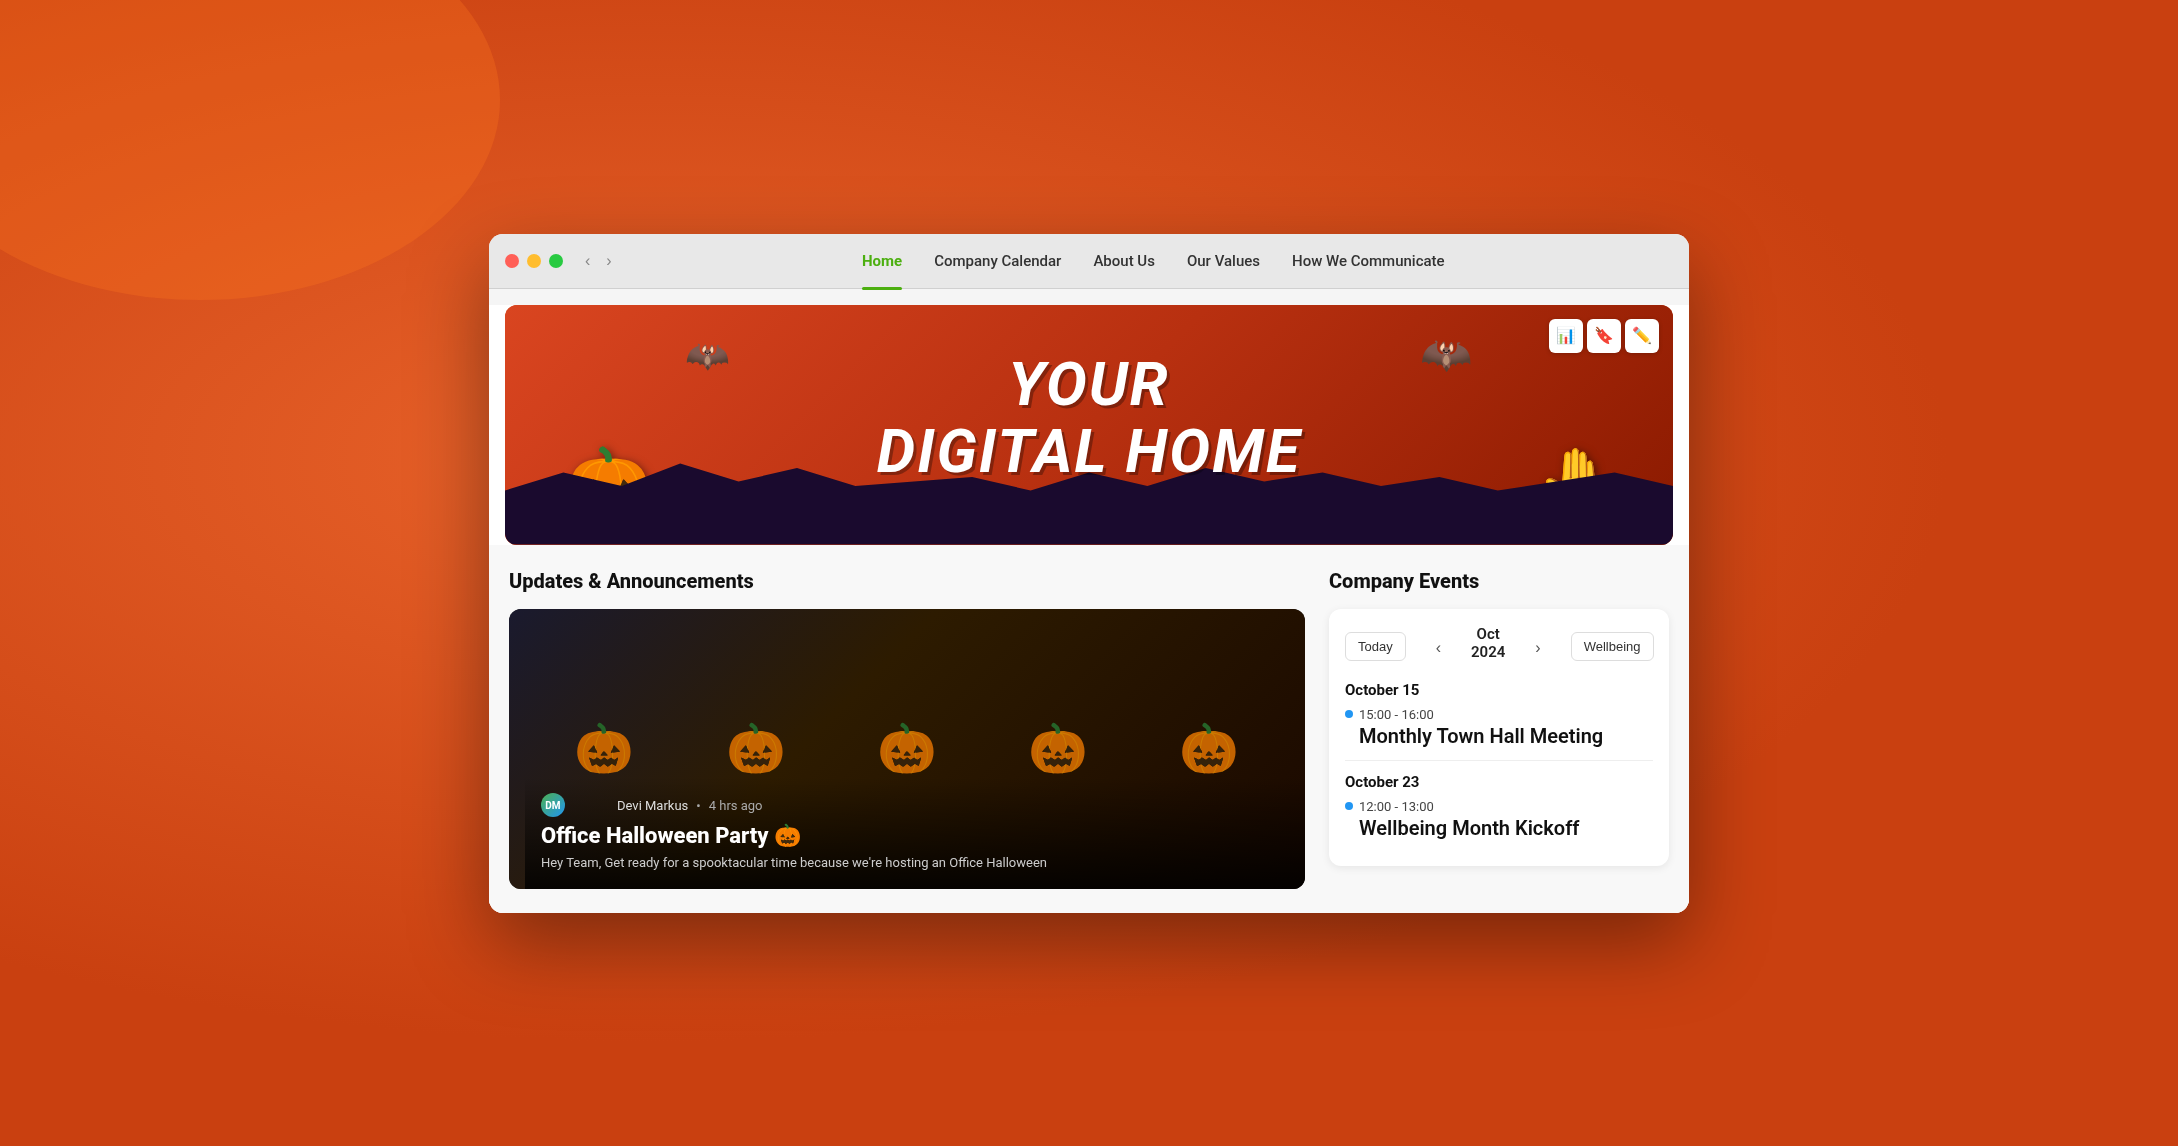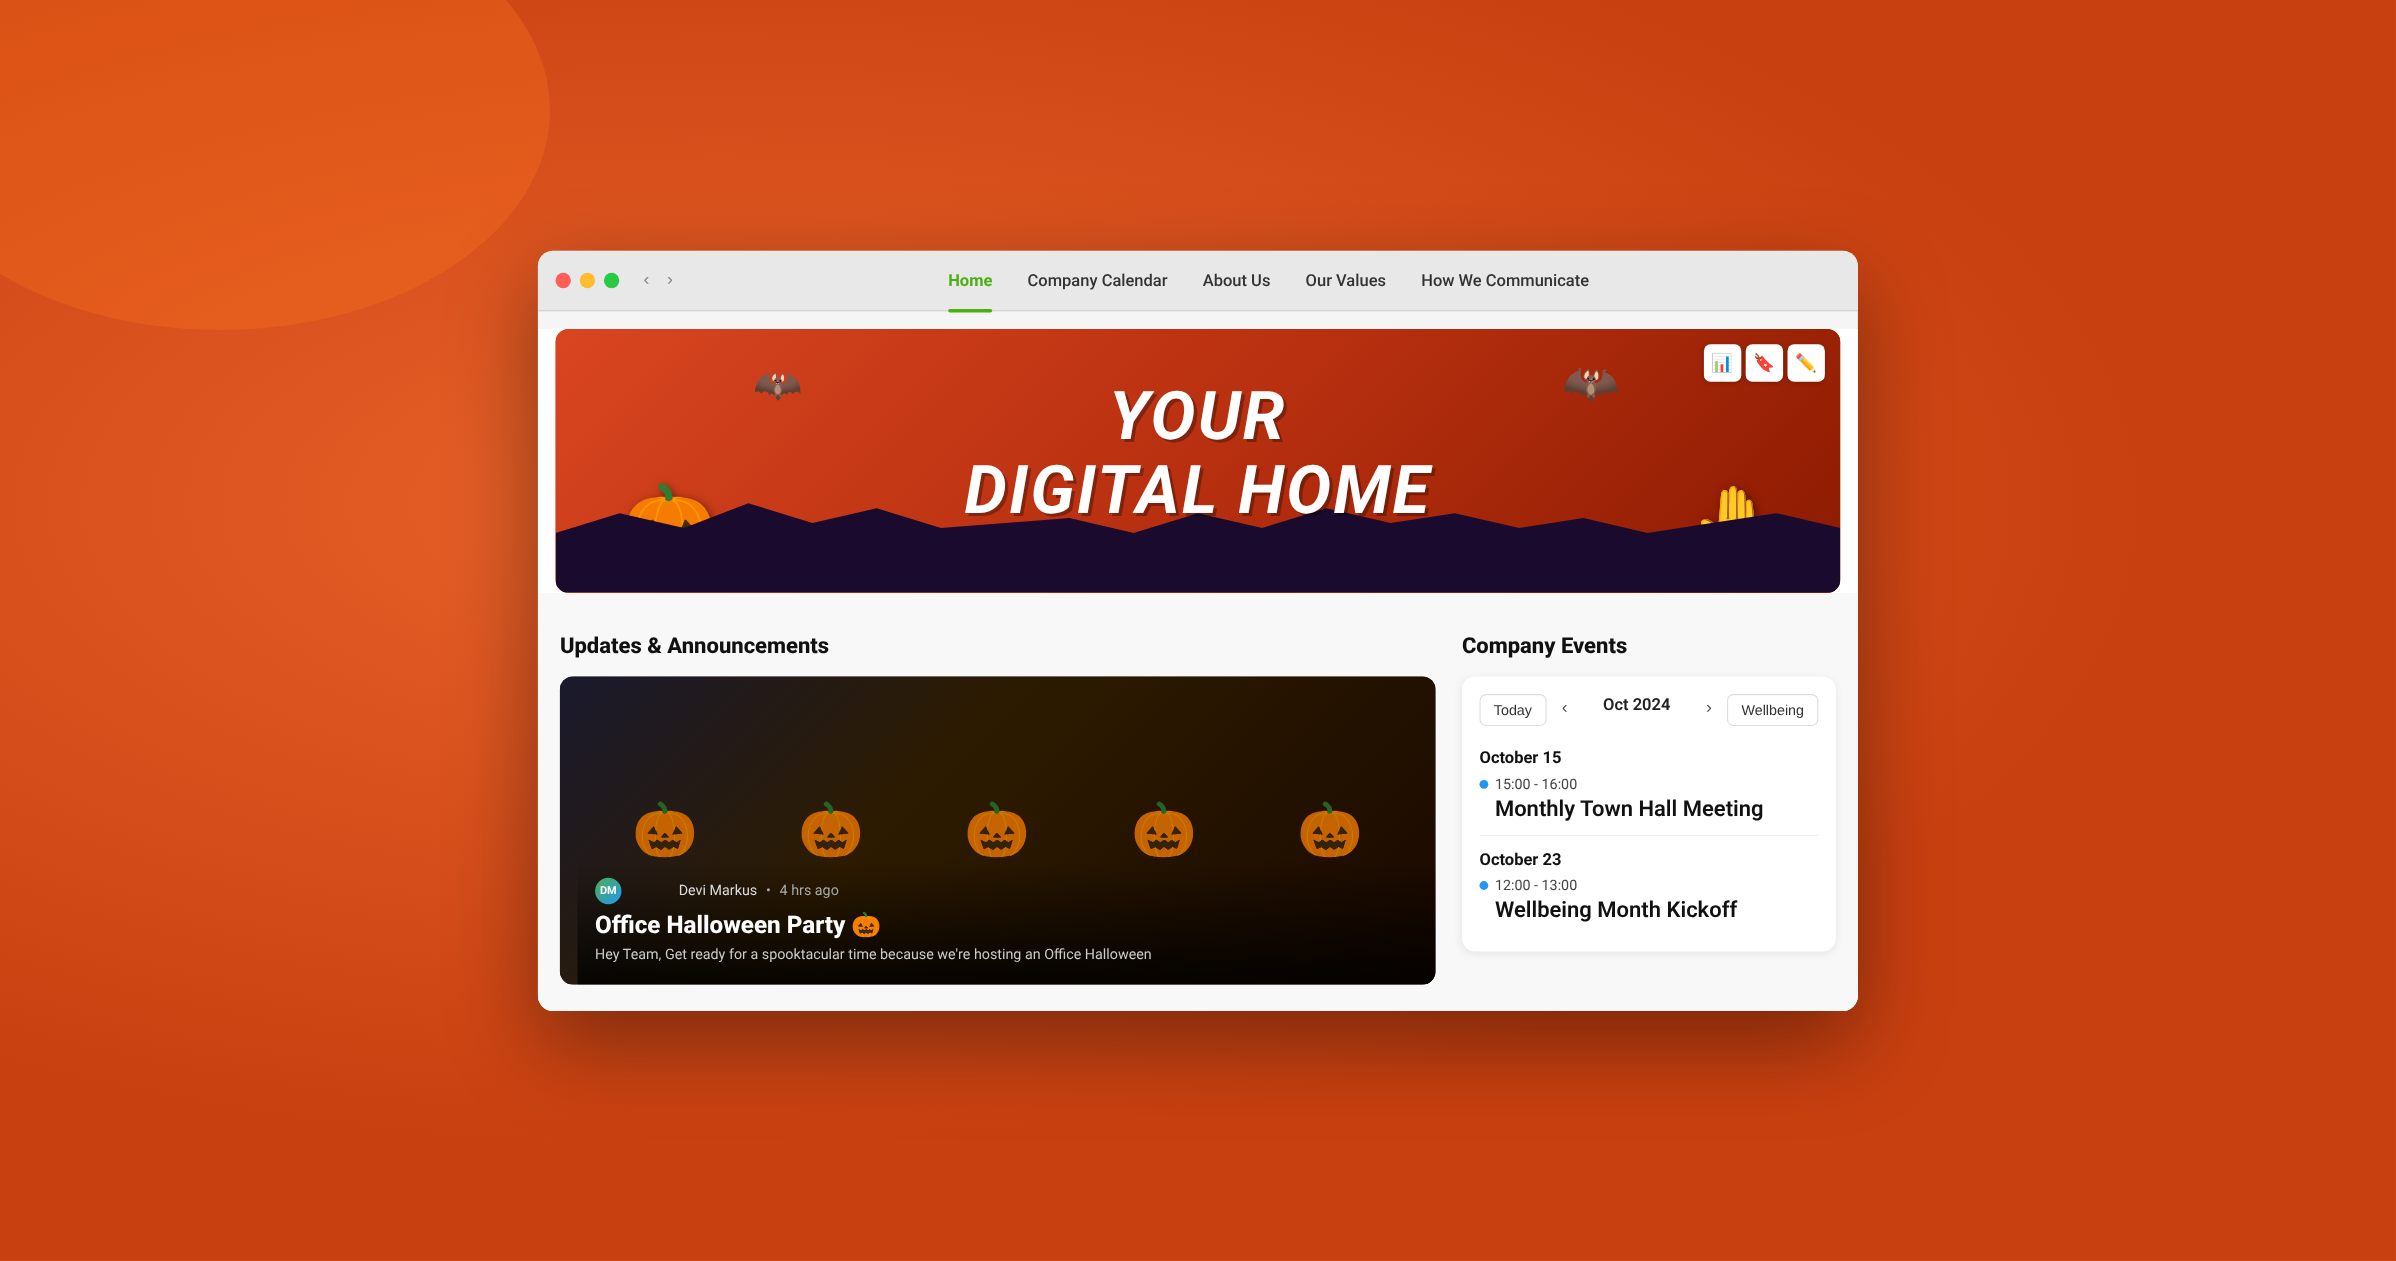--- a/index.html
+++ b/index.html
@@ -212,21 +212,21 @@
       font-size: 16px;
       color: #555;
       box-shadow: 0 1px 4px rgba(0,0,0,0.2);
     }
 
     
     .main-layout {
       display: grid;
       grid-template-columns: 1fr 340px;
       gap: 24px;
-      padding: 36px 20px 24px;
+      padding: 24px 20px 24px;
       background: #f8f8f8;
     }
 
     
     .left-column {}
 
     .section-title {
       font-size: 20px;
       font-weight: 800;
       color: #111;
@@ -326,22 +326,22 @@
 
     .events-section {
       background: white;
       border-radius: 12px;
       padding: 16px;
       box-shadow: 0 2px 8px rgba(0,0,0,0.08);
     }
 
     .calendar-nav {
       display: flex;
-      align-items: flex-start;
-      gap: 8px;
+      align-items: flex-end;
+      gap: 24px;
       margin-bottom: 20px;
     }
 
     .cal-today-btn {
       background: white;
       border: 1px solid #ddd;
       border-radius: 6px;
       padding: 6px 12px;
       font-size: 13px;
       cursor: pointer;

